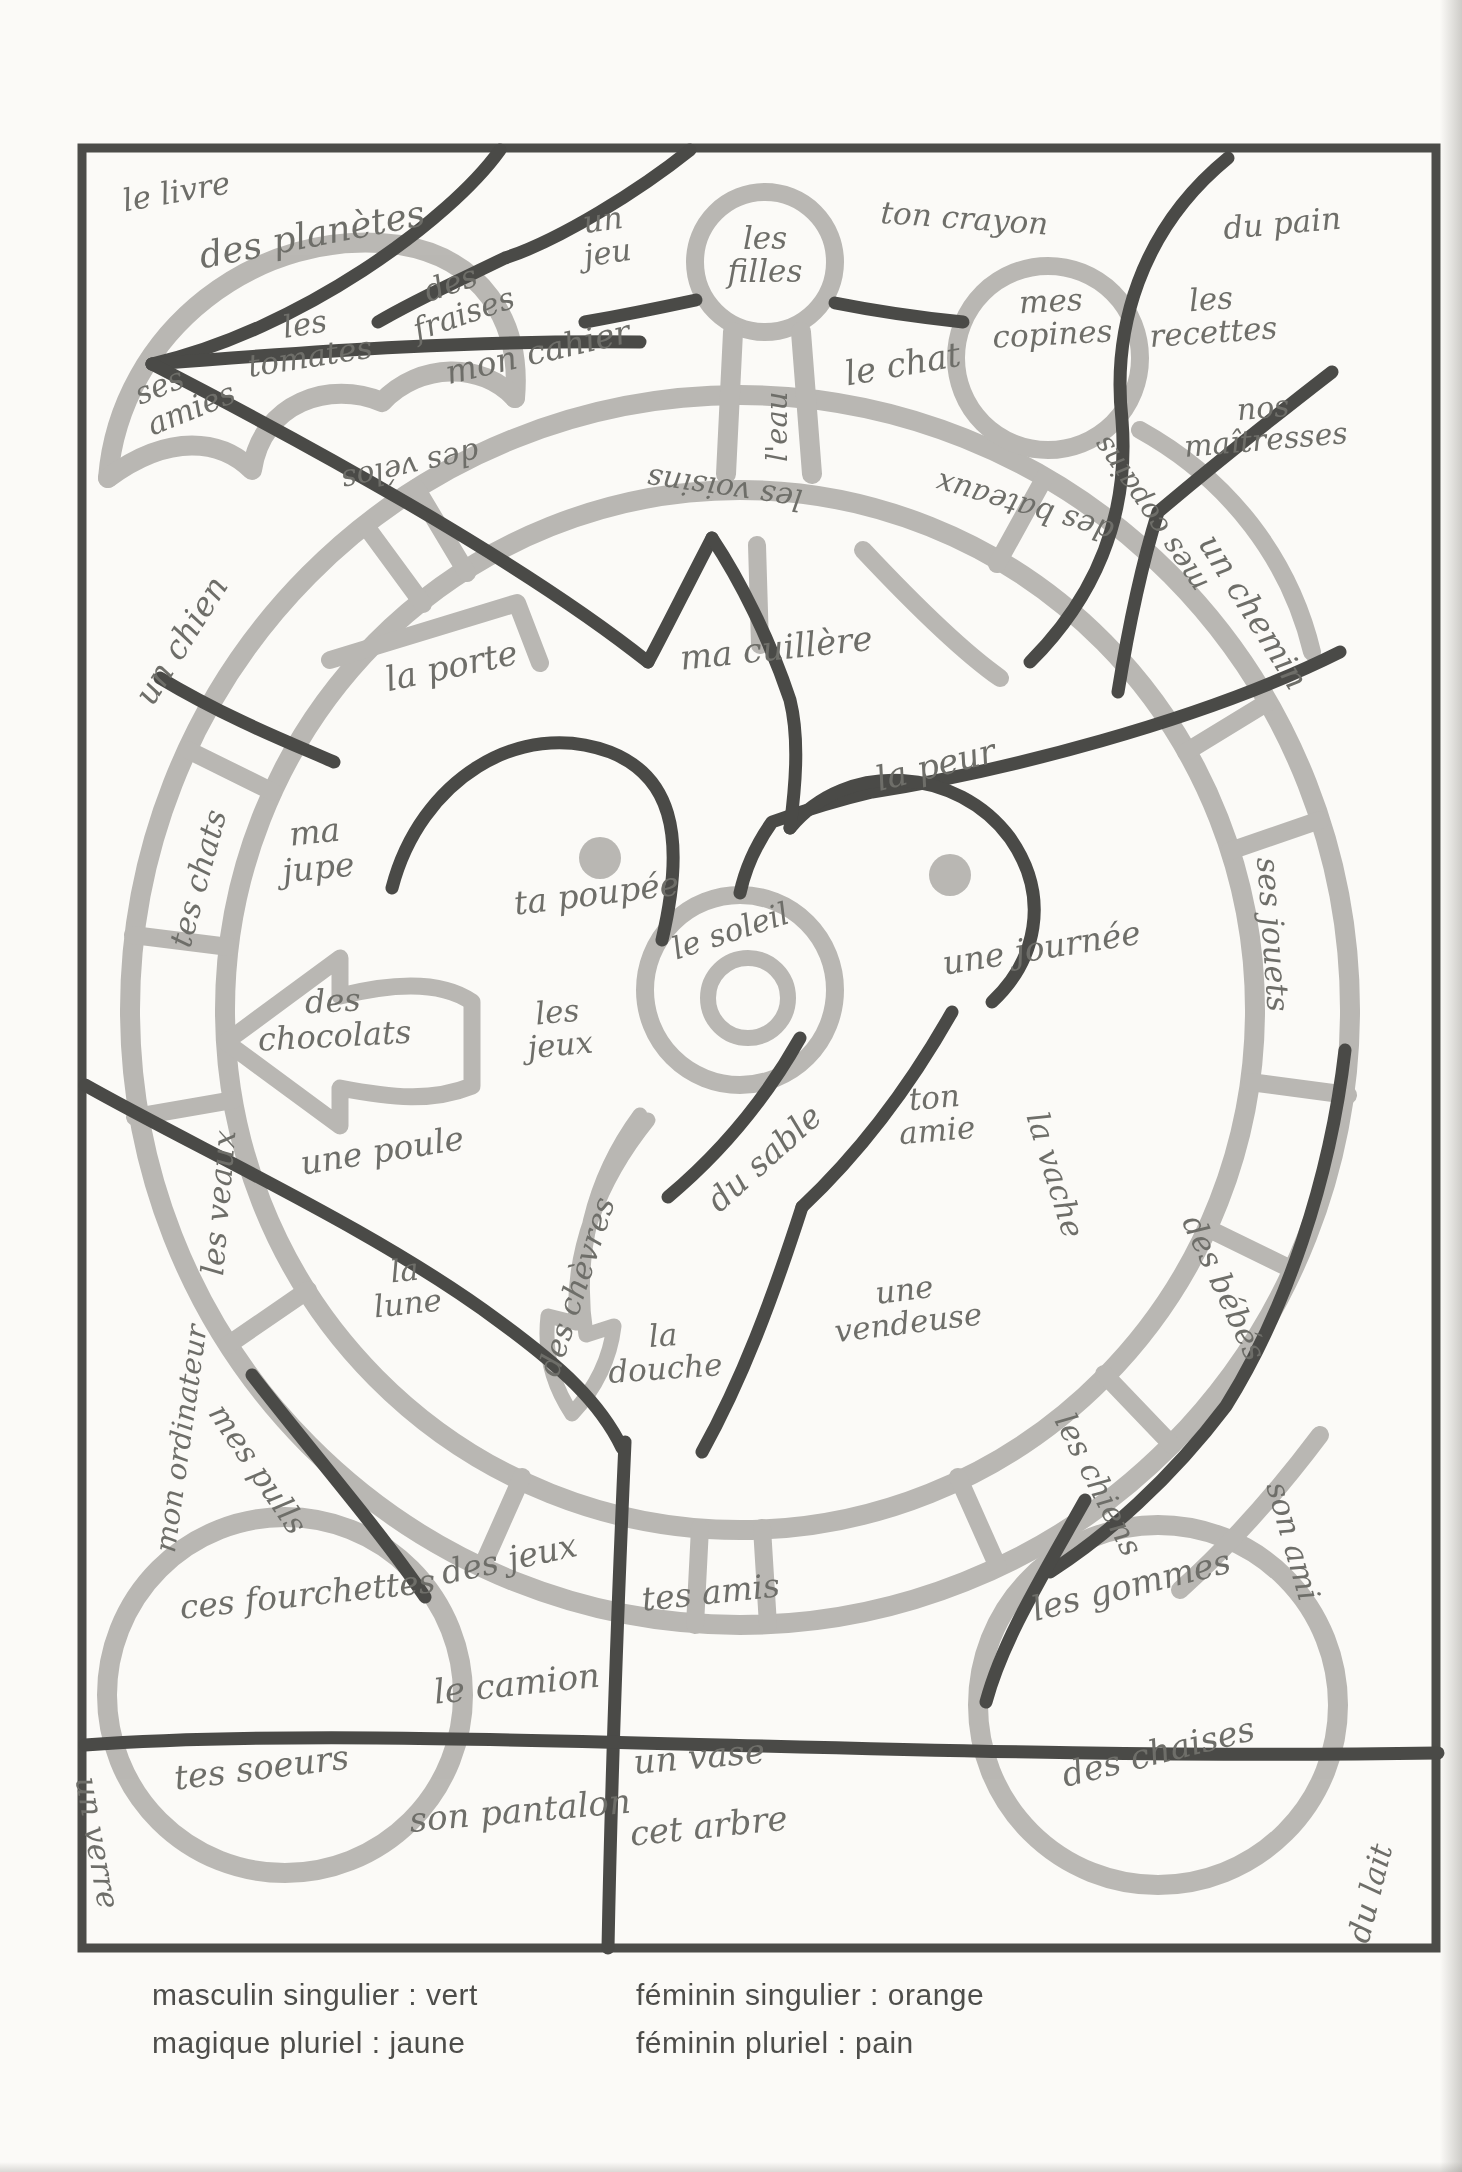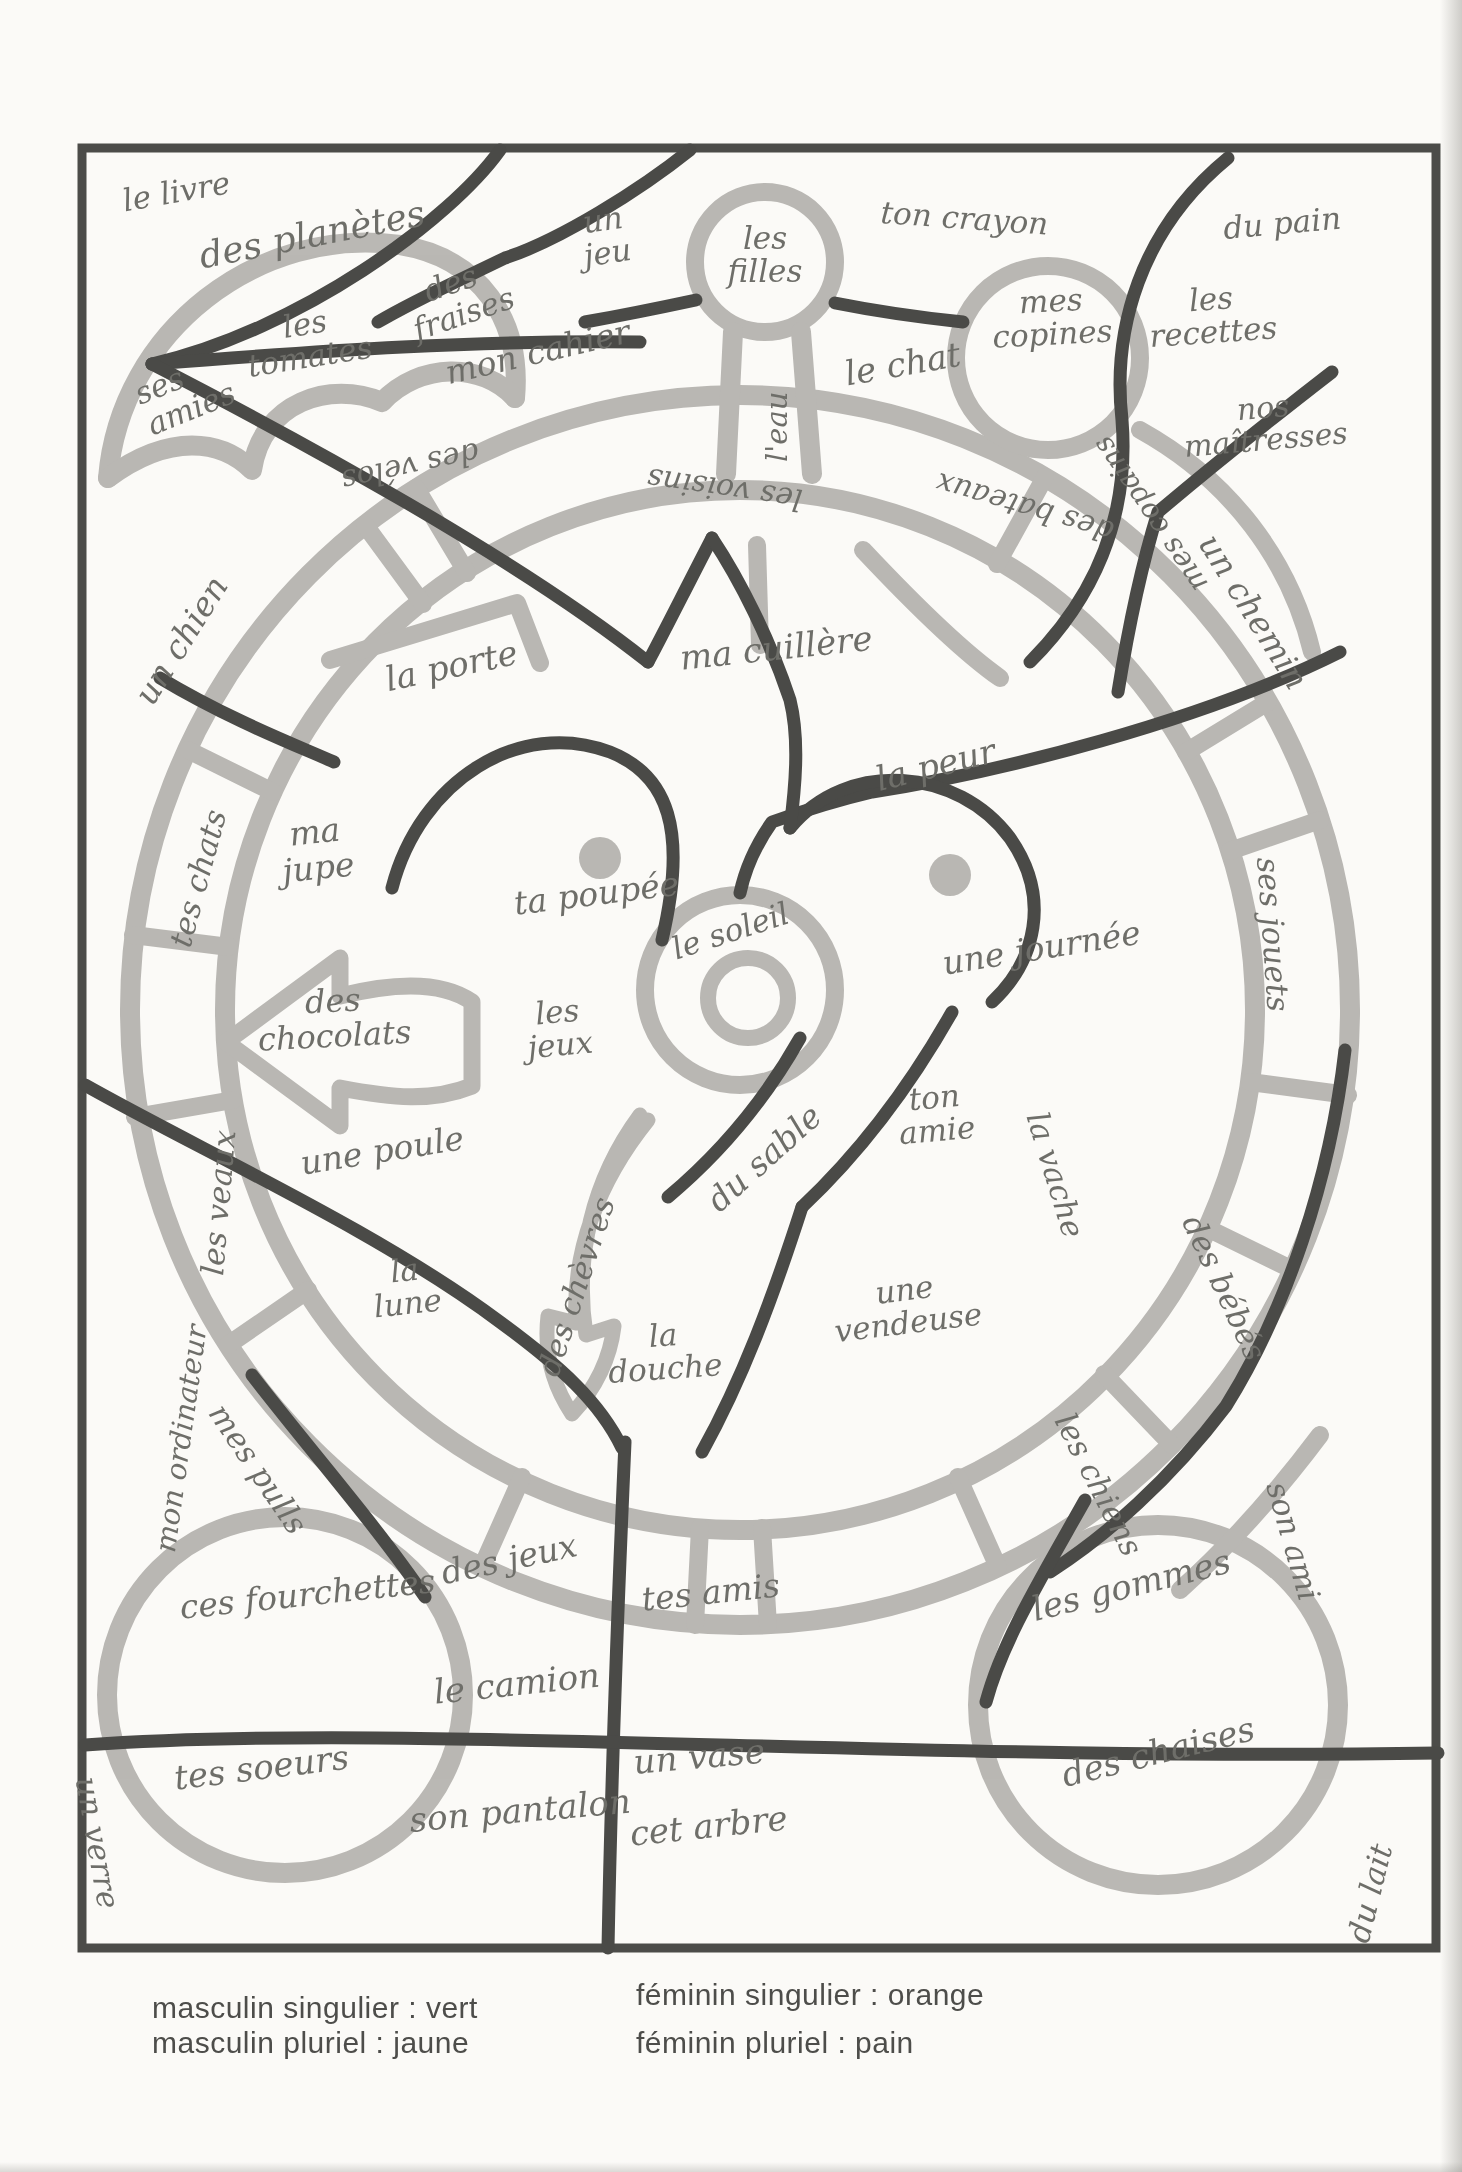--- a/index.html
+++ b/index.html
@@ -143,20 +143,20 @@
   <span class="lb" style="left:1028px;top:1592px;transform:rotate(-14deg);font-size:34px;">les gommes</span>
   <span class="lb" style="left:432px;top:1674px;transform:rotate(-6deg);font-size:34px;">le camion</span>
   <span class="lb" style="left:632px;top:1744px;transform:rotate(-5deg);font-size:34px;">un vase</span>
   <span class="lb" style="left:172px;top:1760px;transform:rotate(-7deg);font-size:34px;">tes soeurs</span>
   <span class="lb" style="left:408px;top:1802px;transform:rotate(-5deg);font-size:34px;">son pantalon</span>
   <span class="lb" style="left:628px;top:1816px;transform:rotate(-6deg);font-size:34px;">cet arbre</span>
   <span class="lb" style="left:1058px;top:1758px;transform:rotate(-14deg);font-size:34px;">des chaises</span>
   <span class="lb" style="left:102px;top:1774px;transform:rotate(80deg);">un verre</span>
   <span class="lb" style="left:1342px;top:1938px;transform:rotate(-76deg);">du lait</span>
 
-  <div class="legend" style="left:152px;top:1978px;margin-top:13px;">masculin singulier : vert</div>
-  <div class="legend" style="left:152px;top:2026px;">masculin pluriel : jaune</div>
+  <div class="legend" style="left:152px;top:1978px;">masculin singulier : vert</div>
+  <div class="legend" style="left:152px;top:2026px;">magique pluriel : jaune</div>
   <div class="legend" style="left:636px;top:1978px;">féminin singulier : orange</div>
   <div class="legend" style="left:636px;top:2026px;">féminin pluriel : pain</div>
 
   <div id="edge-shade"></div>
   <div id="bottom-shade"></div>
 </div>
 
 </body></html>

